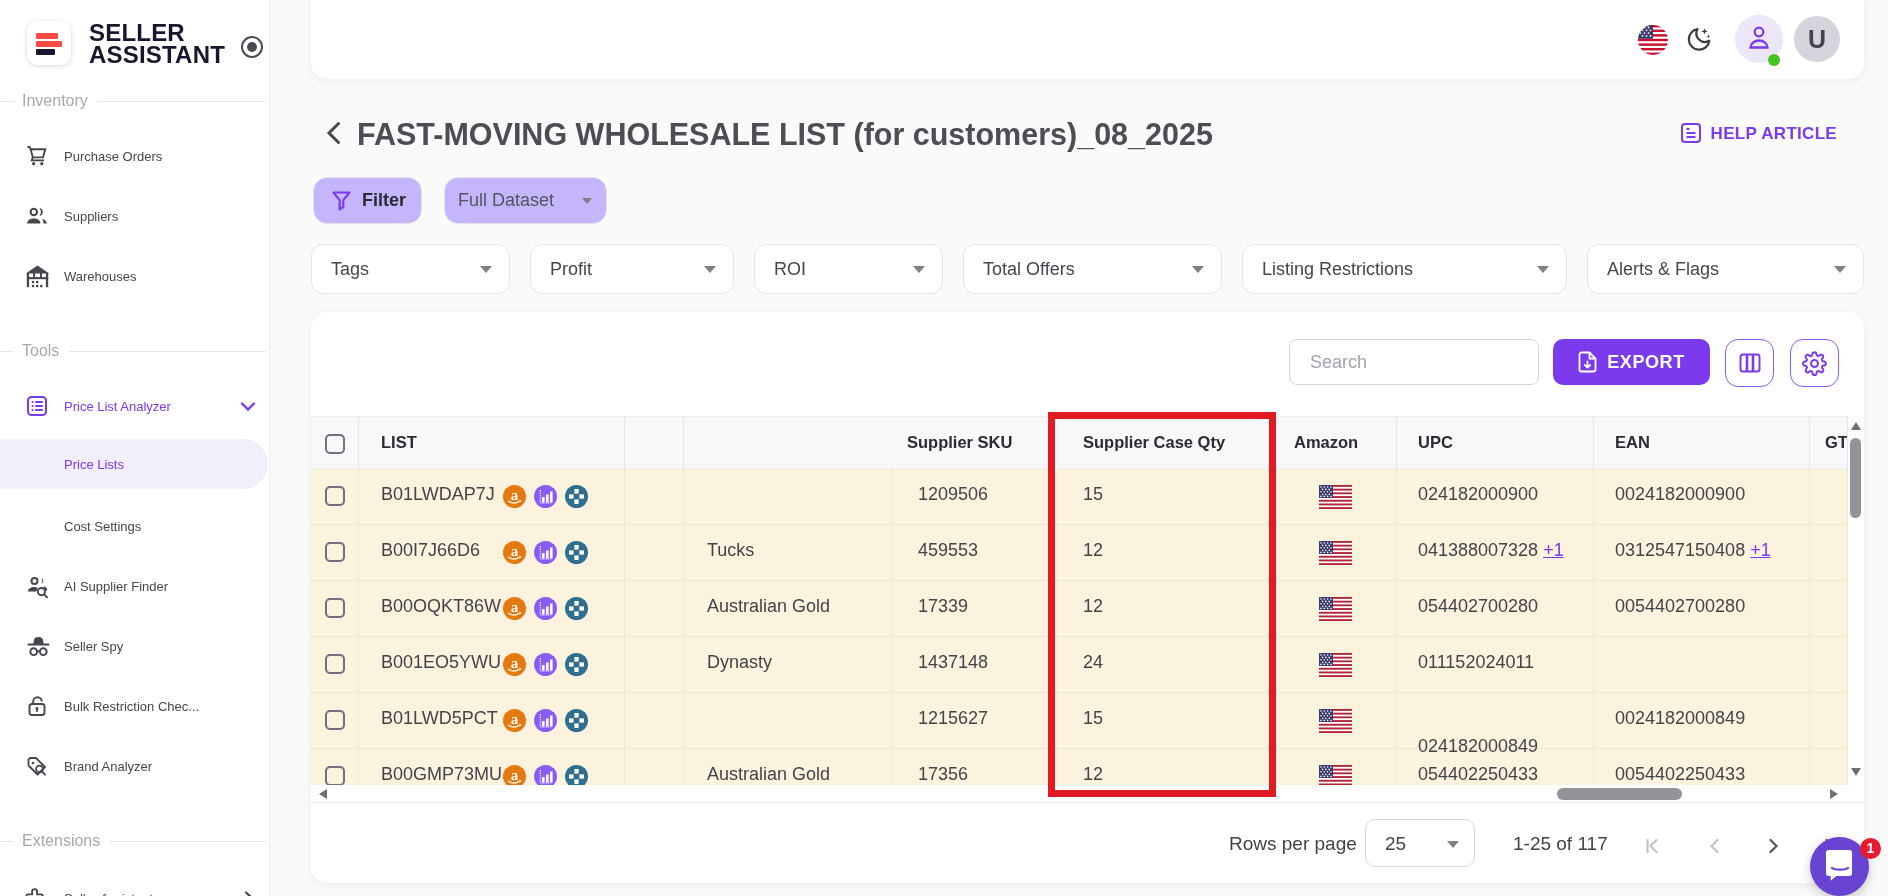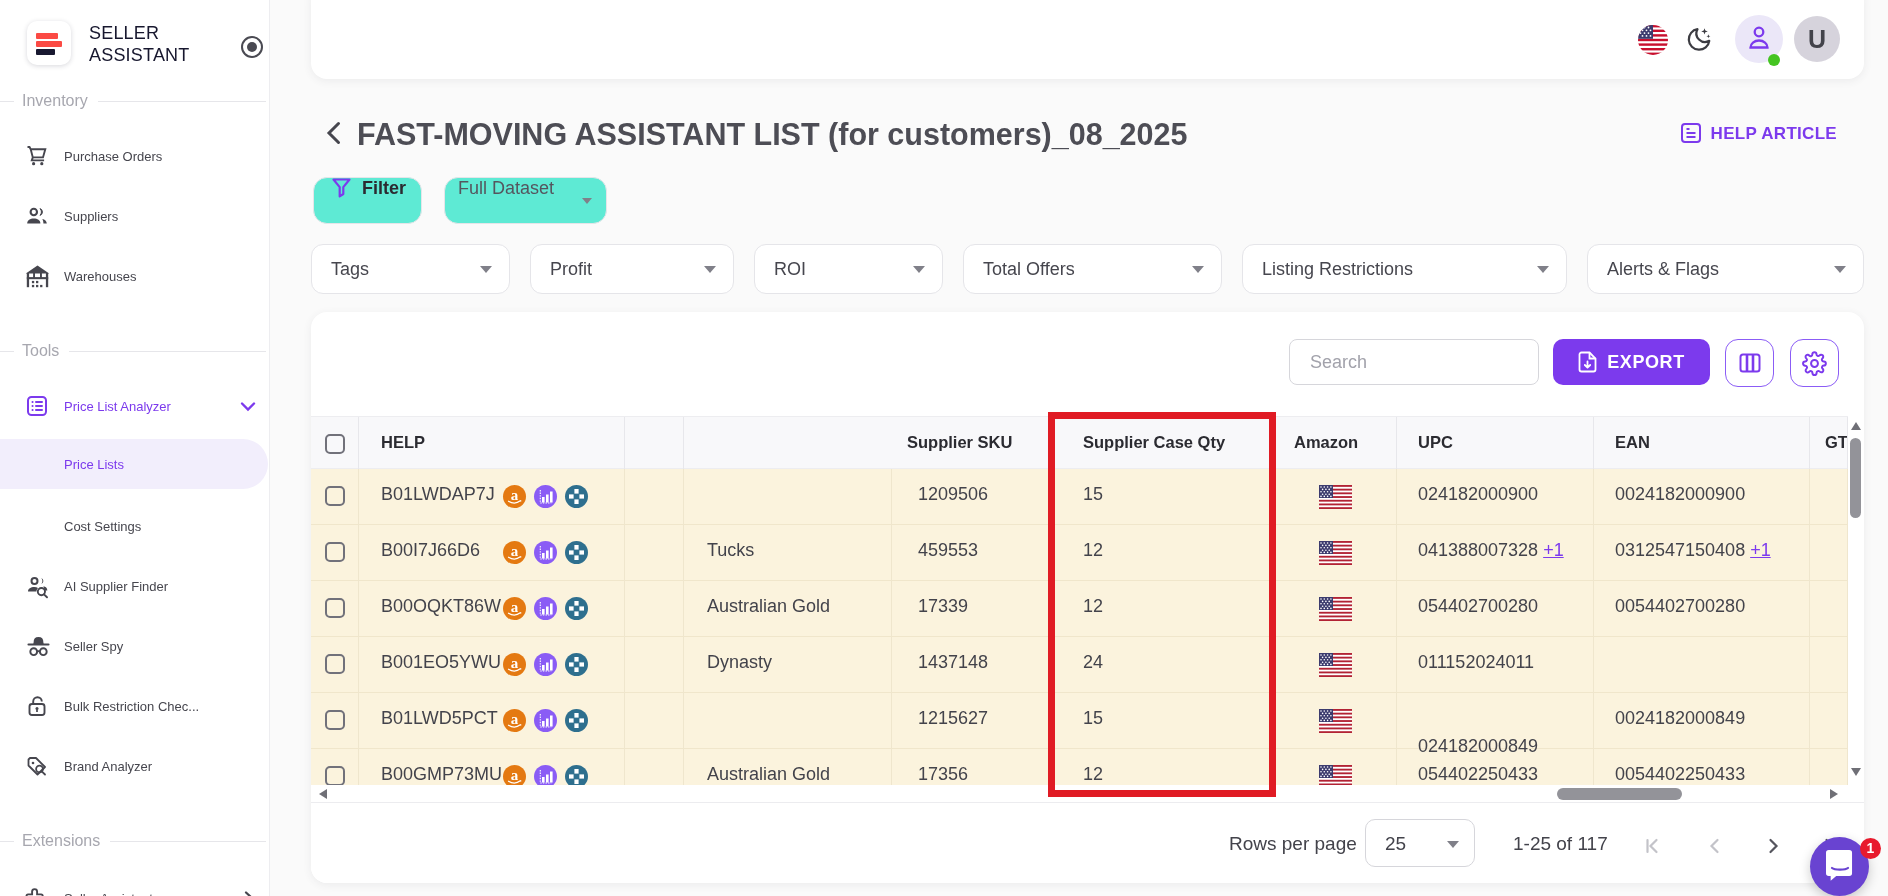--- a/index.html
+++ b/index.html
@@ -7,21 +7,21 @@
 body { font-family:"Liberation Sans", sans-serif; background:#fafafa; position:relative; color:#3f3f46; }
 .abs { position:absolute; }
 
 
 #sidebar { position:absolute; left:0; top:0; width:270px; height:896px; background:#fff; border-right:1px solid #ededf0; }
 .logo-box { position:absolute; left:27px; top:21px; width:44px; height:44px; background:#fff; border-radius:10px; box-shadow:0 1px 5px rgba(40,40,60,.18); }
 .logo-box .b { position:absolute; left:9px; height:6px; border-radius:1px; }
 .logo-box .b1 { top:12px; width:22px; background:#fb4a44; }
 .logo-box .b2 { top:20px; width:26px; background:#fb4a44; }
 .logo-box .b3 { top:28px; width:19px; background:#181830; }
-.brand { position:absolute; left:89px; top:22px; font-size:18px; font-weight:400; color:#17172e; line-height:22px; letter-spacing:.2px; }
+.brand { position:absolute; left:89px; top:22px; font-size:24px; font-weight:700; color:#17172e; line-height:22px; letter-spacing:.2px; }
 .collapse { position:absolute; left:241px; top:36px; width:22px; height:22px; border:2px solid #4a4a52; border-radius:50%; }
 .collapse::after { content:""; position:absolute; left:4px; top:4px; width:10px; height:10px; background:#4a4a52; border-radius:50%; }
 
 .sec-label { position:absolute; left:0; width:266px; display:flex; align-items:center; color:#a7a7af; font-size:16px; }
 .sec-label::before { content:""; width:14px; height:1px; background:#e6e6ea; margin-right:8px; }
 .sec-label::after { content:""; flex:1; height:1px; background:#e6e6ea; margin-left:10px; }
 
 .mitem { position:absolute; left:0; width:270px; height:44px; display:flex; align-items:center; font-size:13px; color:#46464e; }
 .mitem svg { position:absolute; left:25px; }
 .mitem .txt { position:absolute; left:64px; white-space:nowrap; }
@@ -29,21 +29,21 @@
 .purple { color:#7c3aed; }
 
 
 #topbar { position:absolute; left:311px; top:-16px; width:1553px; height:95px; background:#fff; border-radius:16px; box-shadow:0 2px 8px rgba(60,60,80,.08); }
 
 
 #title { position:absolute; left:357px; top:117px; font-size:30.5px; font-weight:700; color:#4d4d55; letter-spacing:0; white-space:nowrap; }
 #help { position:absolute; right:51px; top:122px; font-size:17px; font-weight:700; color:#7c3aed; letter-spacing:.3px; }
 
 
-.btnw { position:absolute; background:#5eead4; border:1px solid #e5e5e9; border-radius:14px; display:flex; align-items:flex-start; }
+.btnw { position:absolute; background:#c4b5fd; border:1px solid #e5e5e9; border-radius:14px; display:flex; align-items:center; }
 .chip { position:absolute; background:#fff; border:1px solid #e5e5e9; border-radius:12px; top:244px; height:50px; font-size:18px; color:#46464e; }
 .chip .lab { position:absolute; left:19px; top:14px; }
 .caret { position:absolute; right:17px; top:21px; width:0; height:0; border-left:6px solid transparent; border-right:6px solid transparent; border-top:7px solid #808089; }
 
 
 #card { position:absolute; left:311px; top:312px; width:1553px; height:571px; background:#fff; border-radius:16px; box-shadow:0 2px 8px rgba(60,60,80,.08); overflow:hidden; }
 #search { position:absolute; left:978px; top:27px; width:250px; height:46px; border:1px solid #d6d6db; border-radius:8px; }
 #search span { position:absolute; left:20px; top:12px; font-size:18px; color:#a2a2ab; }
 #export { position:absolute; left:1242px; top:27px; width:157px; height:46px; background:#7c3aed; border-radius:10px; color:#fff; font-size:18px; font-weight:700; letter-spacing:.6px; display:flex; align-items:center; justify-content:center; gap:10px; }
 .sqbtn { position:absolute; top:27px; width:49px; height:48px; background:#fff; border:1.5px solid #8b5cf6; border-radius:13px; display:flex; align-items:center; justify-content:center; }
@@ -254,21 +254,21 @@
         <path d="M3.5 22.5a8.5 7 0 0 1 17 0z"></path>
       </svg>
     <div style="position:absolute; left:33px; top:39px; width:12px; height:12px; background:#44c421; border-radius:50%;"></div>
   </div>
   <div style="position:absolute; left:1483px; top:32px; width:46px; height:46px; background:#d6d3dc; border-radius:50%; text-align:center; line-height:46px; font-size:25px; font-weight:700; color:#43434b;">U</div>
 </div>
 
 <svg class="abs" style="left:323px; top:120px;" width="22" height="26" viewBox="0 0 22 26" fill="none" stroke="#46464e" stroke-width="3" stroke-linecap="round">
     <path d="M15.5 3.5 6 13l9.5 9.5"></path>
   </svg>
-<div id="title">FAST-MOVING ASSISTANT LIST (for customers)_08_2025</div>
+<div id="title">FAST-MOVING WHOLESALE LIST (for customers)_08_2025</div>
 <div id="help">
   <svg style="vertical-align:-5px; margin-right:9px;" width="22" height="22" viewBox="0 0 22 22" fill="none" stroke="#7c3aed" stroke-width="2">
       <rect x="2" y="2" width="18" height="18" rx="3"></rect>
       <path d="M6.5 7h3M6.5 11h9M6.5 15h9"></path>
     </svg>HELP ARTICLE
 </div>
 
 <div class="btnw" style="left:313px; top:177px; width:109px; height:47px;">
   <svg style="margin-left:18px;" width="19" height="20" viewBox="0 0 19 20" fill="none" stroke="#7c3aed" stroke-width="2.2" stroke-linejoin="round">
       <path d="M1.5 1.5h16l-6.2 7.6v6.9l-3.6 2.4V9.1z"></path>
@@ -326,21 +326,21 @@
   <div class="sqbtn" style="left:1479px;">
     <svg width="25" height="25" viewBox="0 0 24 24" fill="none" stroke="#7c3aed" stroke-width="1.9">
         <path d="M12 15.3a3.3 3.3 0 1 0 0-6.6 3.3 3.3 0 0 0 0 6.6z"></path>
         <path d="M19.3 15a1.6 1.6 0 0 0 .3 1.8l.1.1a2 2 0 1 1-2.8 2.8l-.1-.1a1.6 1.6 0 0 0-1.8-.3 1.6 1.6 0 0 0-1 1.5v.2a2 2 0 1 1-4 0v-.1a1.6 1.6 0 0 0-1-1.5 1.6 1.6 0 0 0-1.8.3l-.1.1a2 2 0 1 1-2.8-2.8l.1-.1a1.6 1.6 0 0 0 .3-1.8 1.6 1.6 0 0 0-1.5-1h-.2a2 2 0 1 1 0-4h.1a1.6 1.6 0 0 0 1.5-1 1.6 1.6 0 0 0-.3-1.8l-.1-.1a2 2 0 1 1 2.8-2.8l.1.1a1.6 1.6 0 0 0 1.8.3 1.6 1.6 0 0 0 1-1.5v-.2a2 2 0 1 1 4 0v.1a1.6 1.6 0 0 0 1 1.5 1.6 1.6 0 0 0 1.8-.3l.1-.1a2 2 0 1 1 2.8 2.8l-.1.1a1.6 1.6 0 0 0-.3 1.8 1.6 1.6 0 0 0 1.5 1h.2a2 2 0 1 1 0 4h-.1a1.6 1.6 0 0 0-1.5 1z"></path>
       </svg>
   </div>
 
   <div id="thead">
       <div class="hcell" style="left:0px;width:48px;"></div>
       <div class="hcell" style="left:48px;width:266px;">
-        <span style="left:22px;">HELP</span>
+        <span style="left:22px;">LIST</span>
       </div>
       <div class="hcell" style="left:314px;width:59px;"></div>
       <div class="hcell" style="left:581px;width:159px;">
         <span style="left:15px;">Supplier SKU</span>
       </div>
       <div class="hcell" style="left:740px;width:222px;">
         <span style="left:32px;">Supplier Case Qty</span>
       </div>
       <div class="hcell" style="left:962px;width:124px;">
         <span style="left:21px;">Amazon</span>

